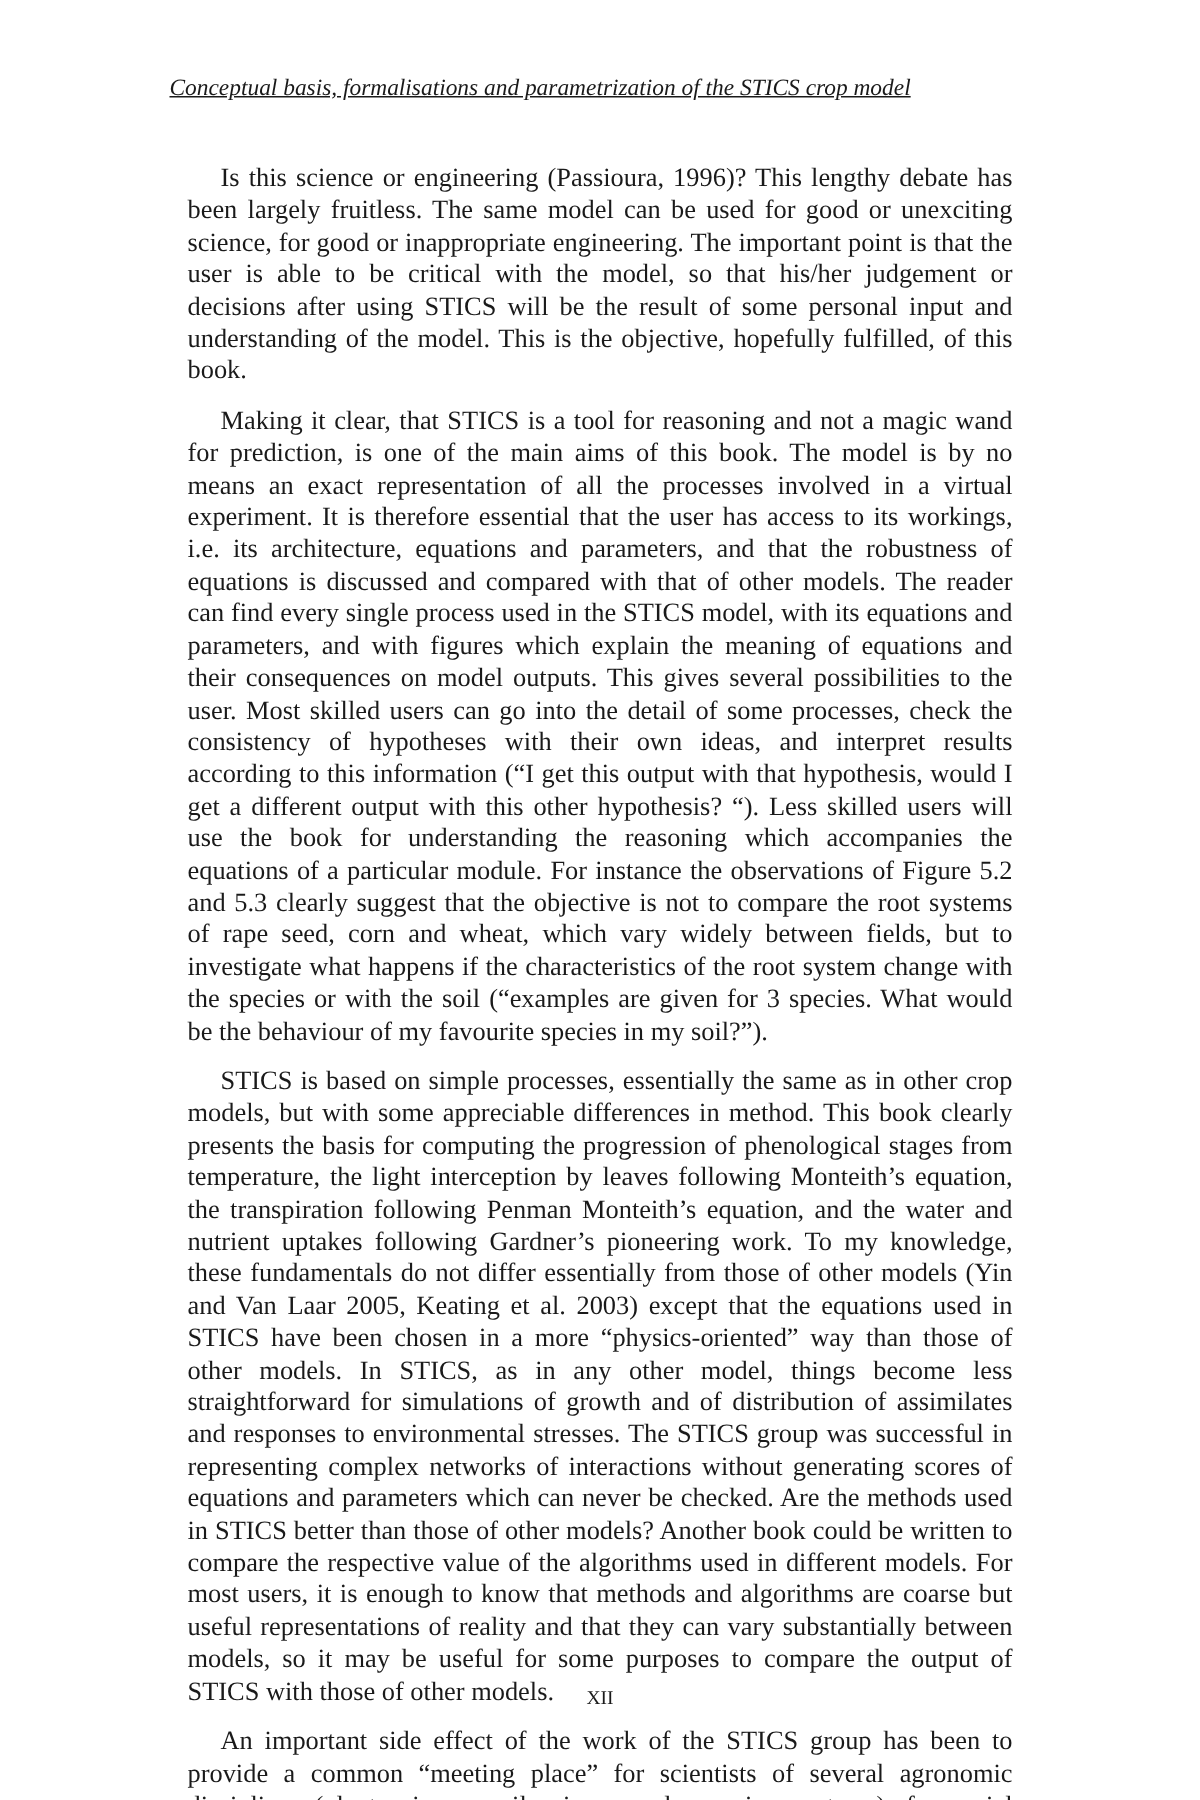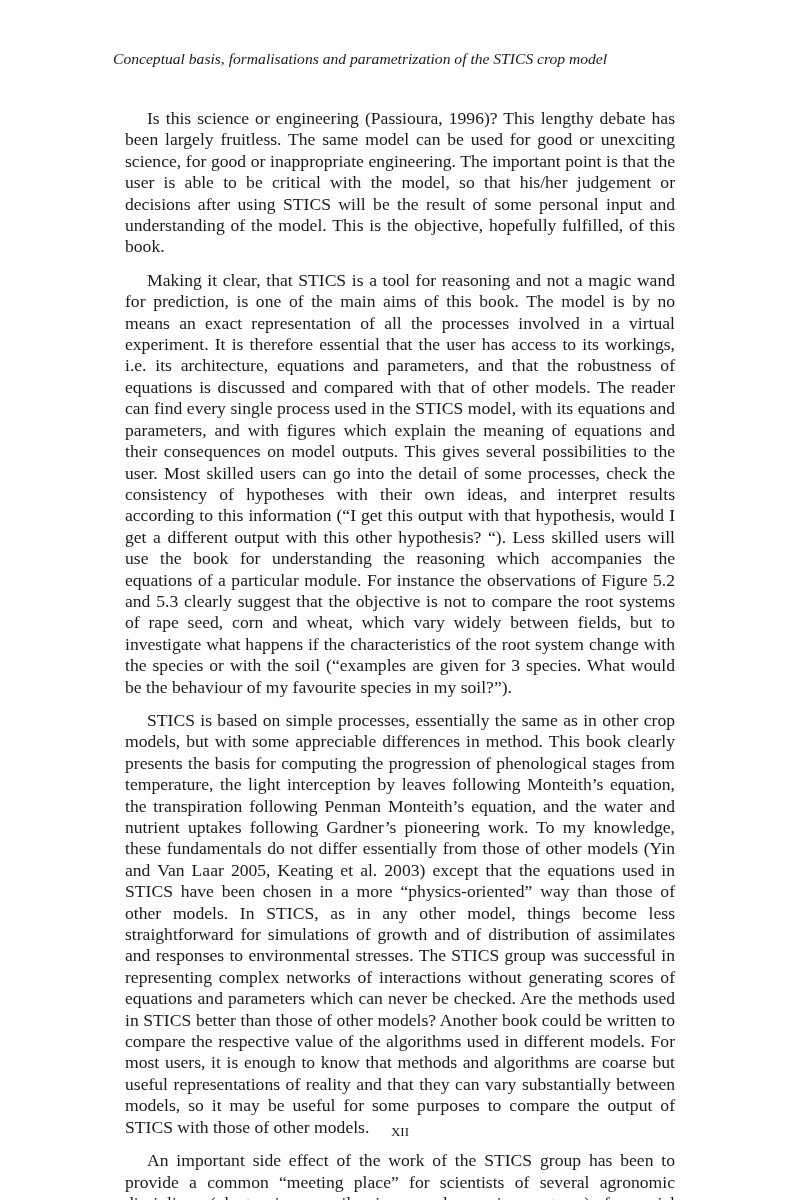--- a/index.html
+++ b/index.html
@@ -4,21 +4,21 @@
   <style>
     html, body { margin: 0; padding: 0; background: #ffffff; }
     body { width: 800px; height: 1200px; position: relative; overflow: hidden; }
     .page {
       position: absolute; left: 113px; top: 0; width: 574px;
       font-family: "Liberation Serif", "DejaVu Serif", serif;
       color: #1a1a1a;
     }
     .running-head {
       position: absolute; top: 50px; left: 0;
-      font-style: italic; font-size: 15.6px; white-space: nowrap;
+      font-style: italic; font-size: 15.6px; white-space: nowrap; text-decoration: underline;
     }
     .body-text {
       position: absolute; top: 96px; left: 0; width: 574px;
       font-size: 17.6px; line-height: 21.4px;
     }
     .body-text p {
       margin: 12px; text-align: justify; text-indent: 22px;
       hyphens: manual;
     }
     .folio {

